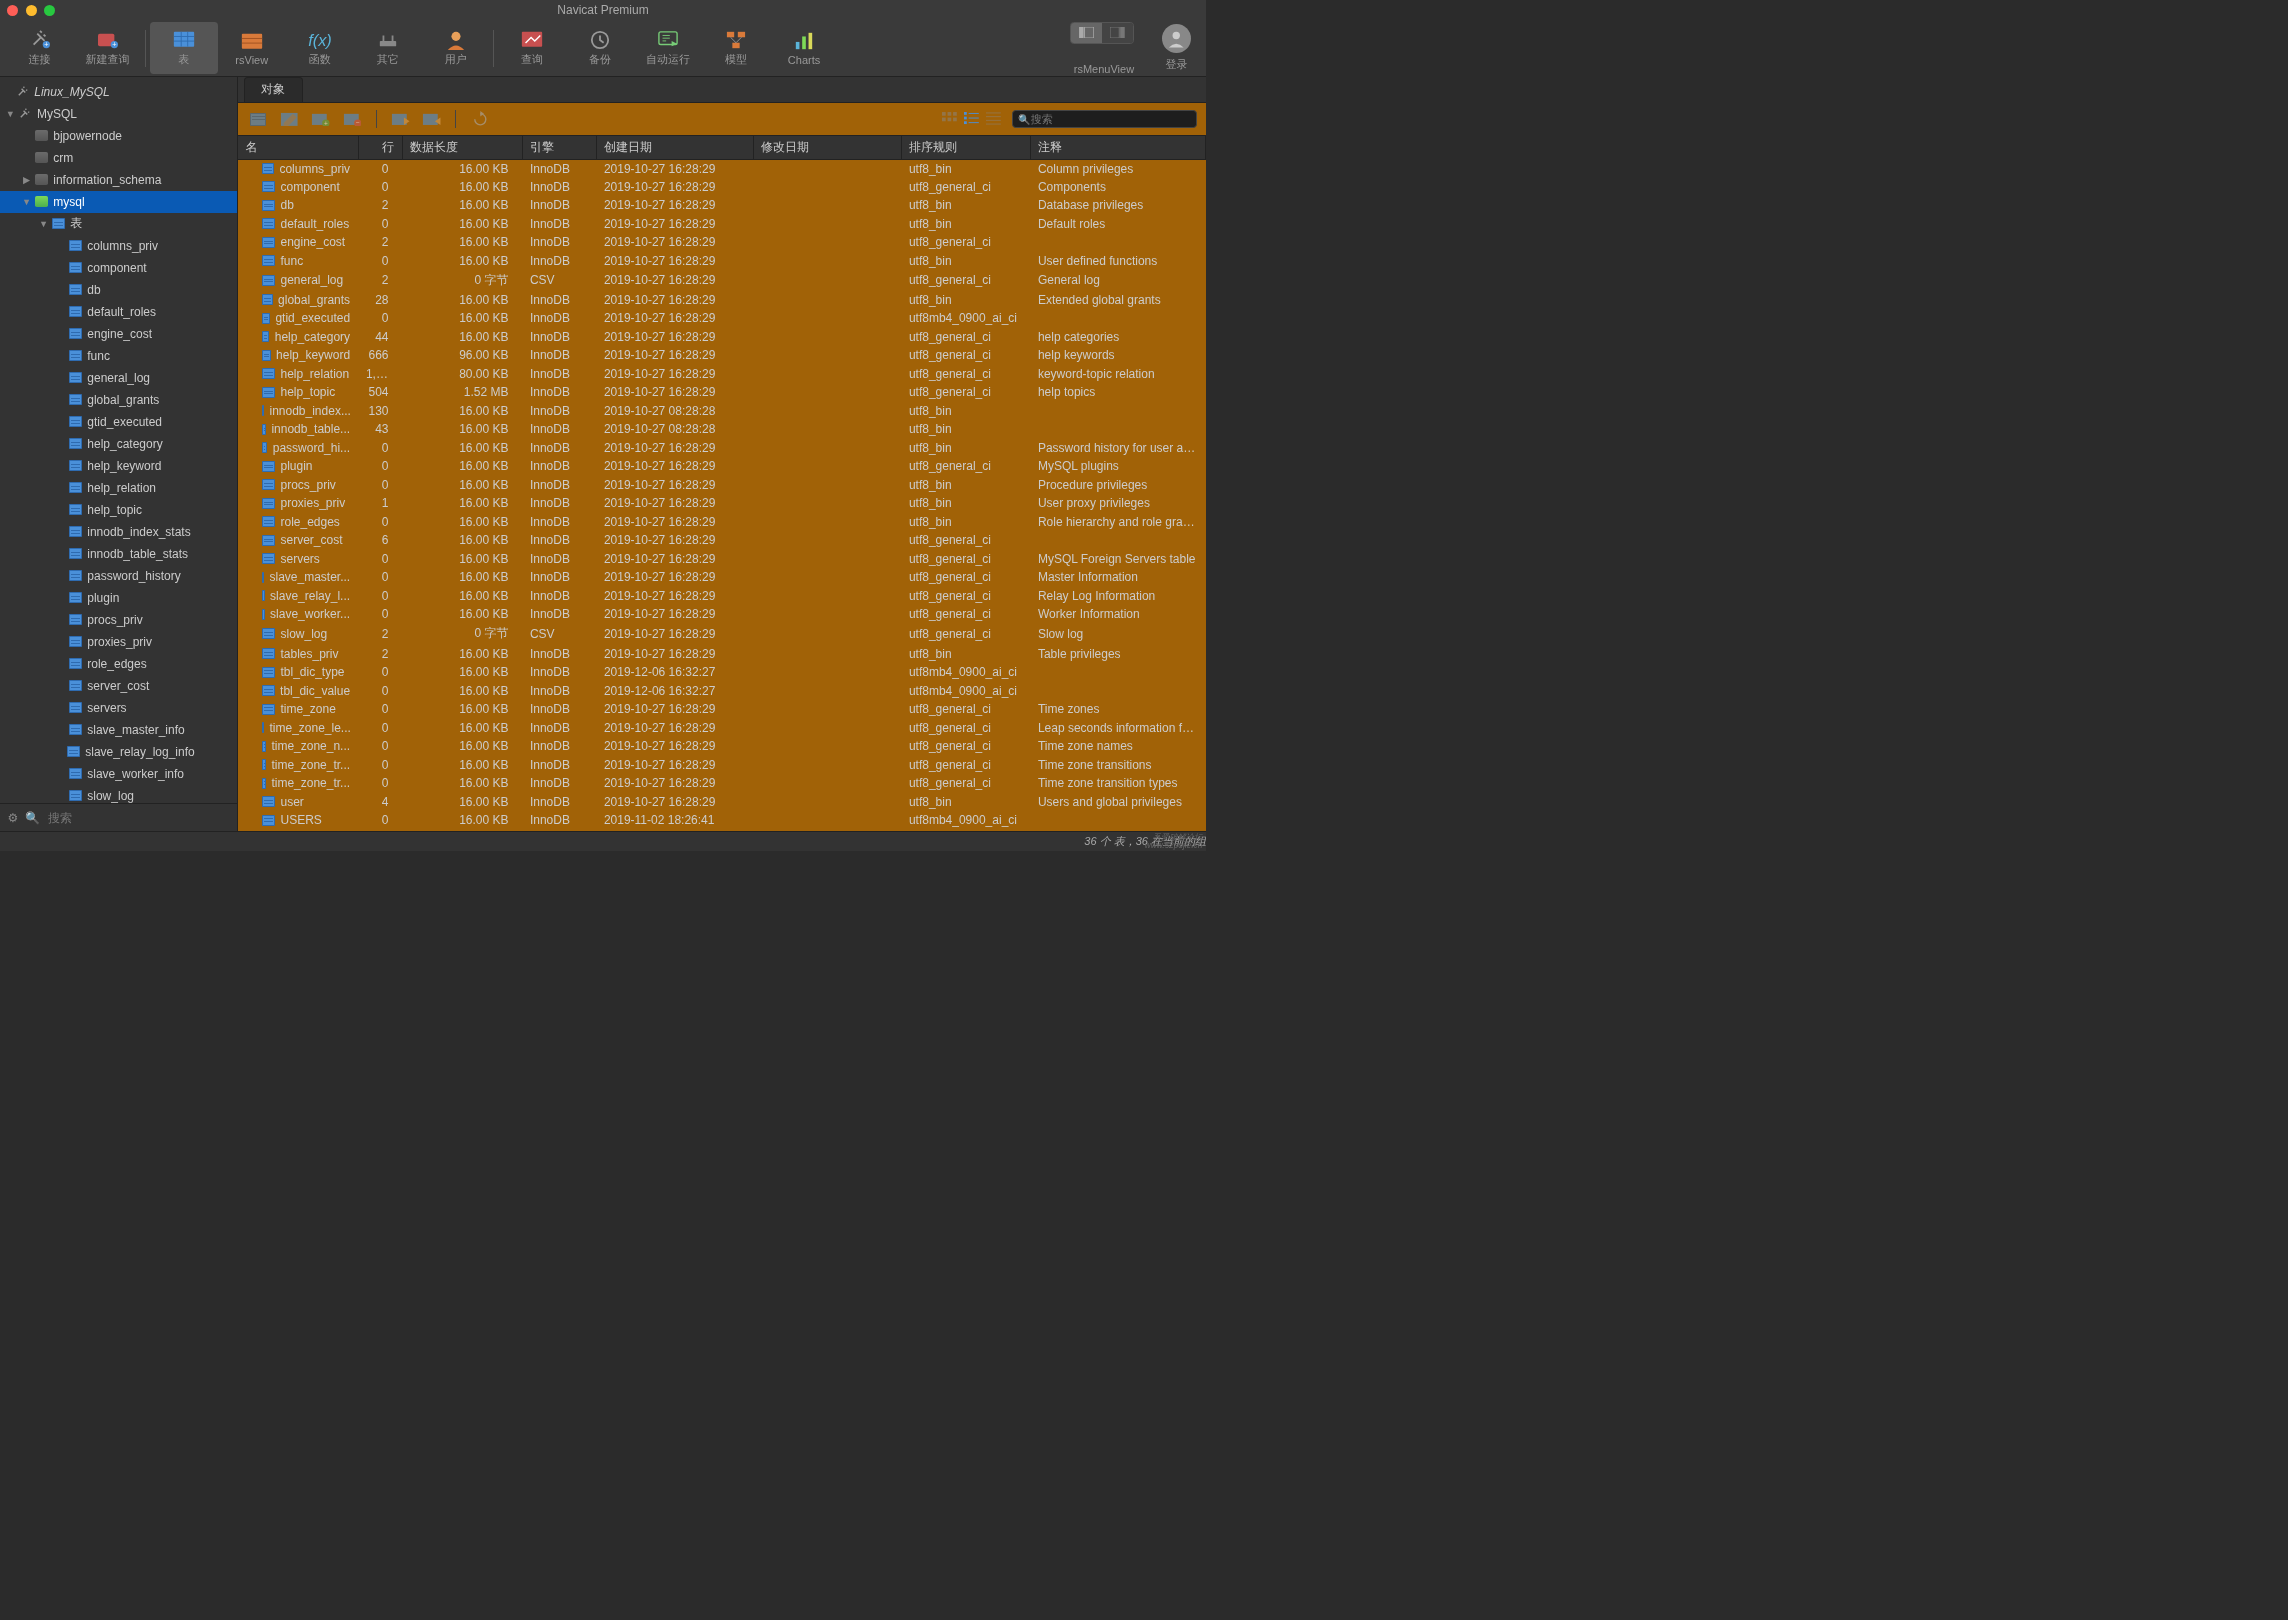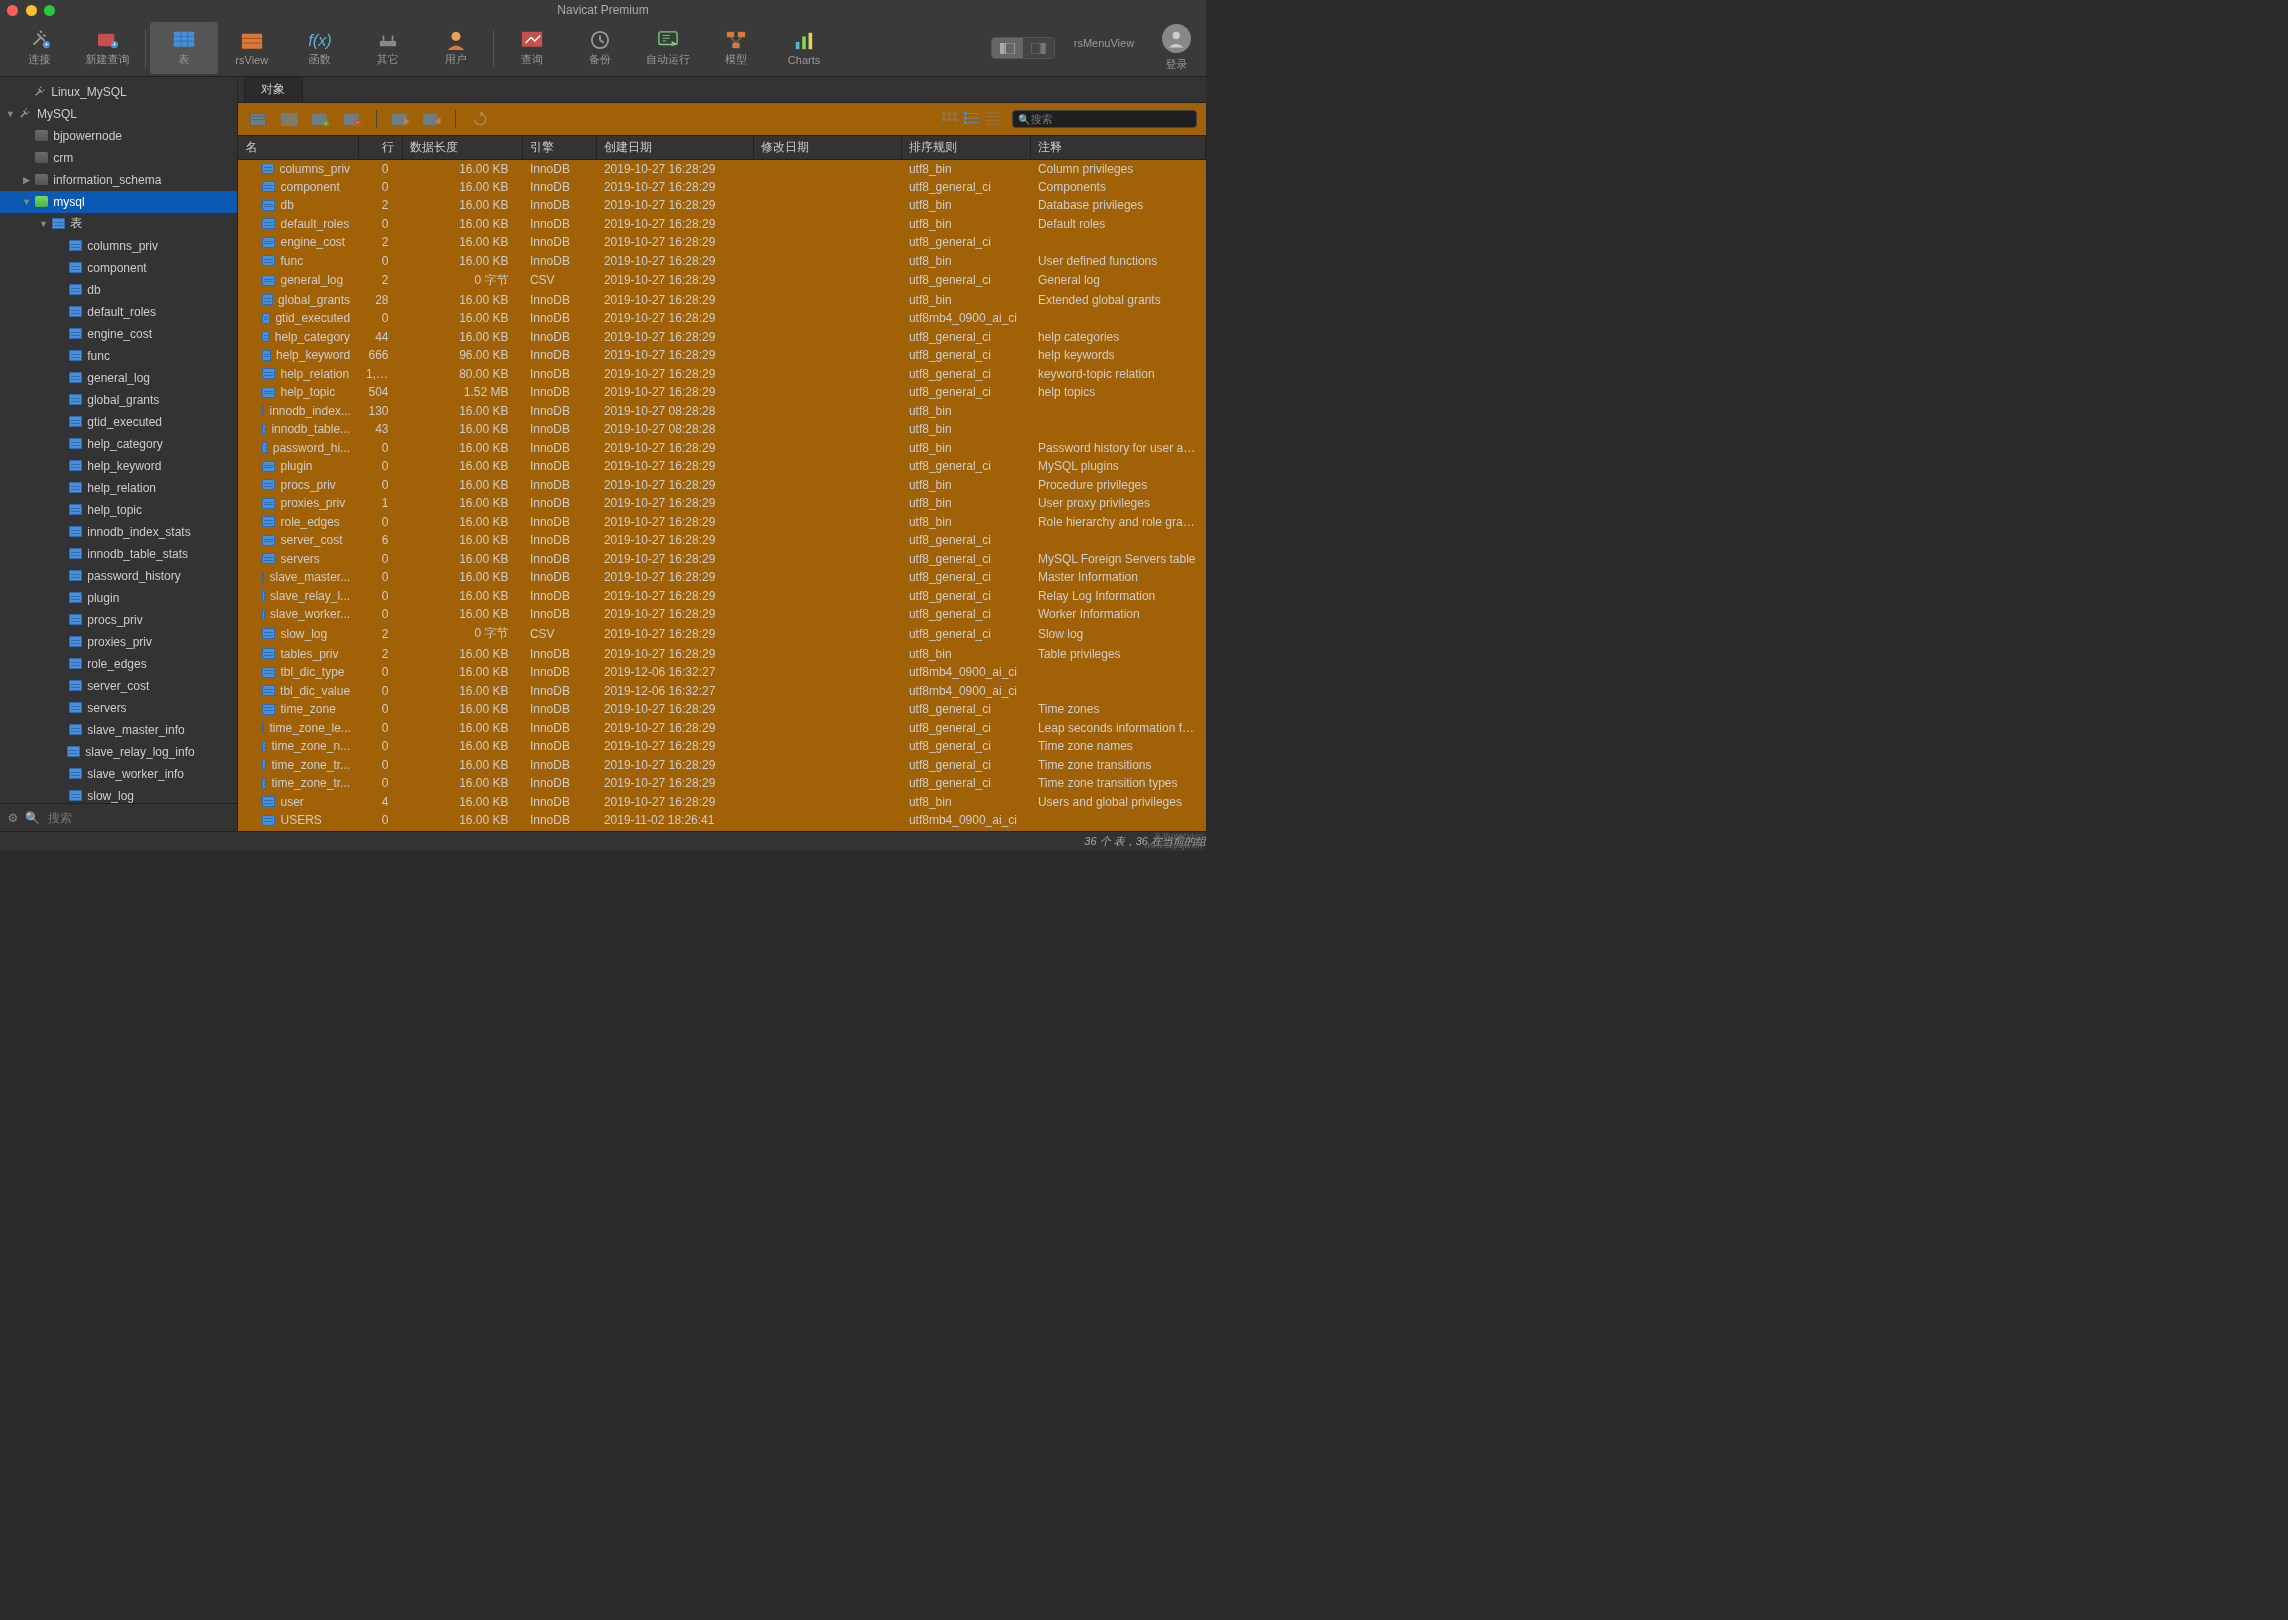--- a/index.html
+++ b/index.html
@@ -188,21 +188,21 @@
         <svg width="22" height="20" viewBox="0 0 24 22">
           <rect x="3" y="12" width="4" height="8" fill="#5ab4d9"></rect>
           <rect x="10" y="6" width="4" height="14" fill="#7ed957"></rect>
           <rect x="17" y="2" width="4" height="18" fill="#d9d95a"></rect>
         </svg>
       </div>
     <div class="lbl">Charts</div>
   </div>
   <div class="tb-spacer"></div>
   <div class="tb-right">
-    <div style="display:flex;flex-direction:row;align-items:flex-start;gap:19px">
+    <div style="display:flex;flex-direction:column;align-items:flex-end;gap:19px">
       <div class="segmented">
         <div class="active">
             <svg width="14.8" height="11" viewBox="0 0 16 12">
               <rect x="0" y="0" width="5" height="12" fill="#aaa"></rect>
               <rect x="6" y="0" width="10" height="12" fill="none" stroke="#aaa"></rect>
             </svg>
           </div>
         <div>
             <svg width="14.8" height="11" viewBox="0 0 16 12">
               <rect x="0" y="0" width="10" height="12" fill="none" stroke="#777"></rect>
@@ -221,21 +221,21 @@
         </div>
       <div class="lbl" style="font-size:11px;color:#999">登录</div>
     </div>
   </div>
 </div>
 
 <div class="main">
 
   <div class="sidebar">
     <div class="tree" id="tree">
-        <div class="tree-item" style="padding-left: 18px;">
+        <div class="tree-item" style="padding-left: 1px; font-style: italic;">
           <span class="arrow"></span>
           <span class="ticon">
             <svg class="conn-icon" viewBox="0 0 14 14">
               <path d="M3 11 L8 6 M6 4 L10 8 M8 2 L9 3 M11 5 L12 6" stroke="#999" stroke-width="1.5" fill="none"></path>
             </svg>
           </span>
           <span>Linux_MySQL</span>
         </div>
         <div class="tree-item" style="padding-left: 3.7px;">
           <span class="arrow">▼</span>

